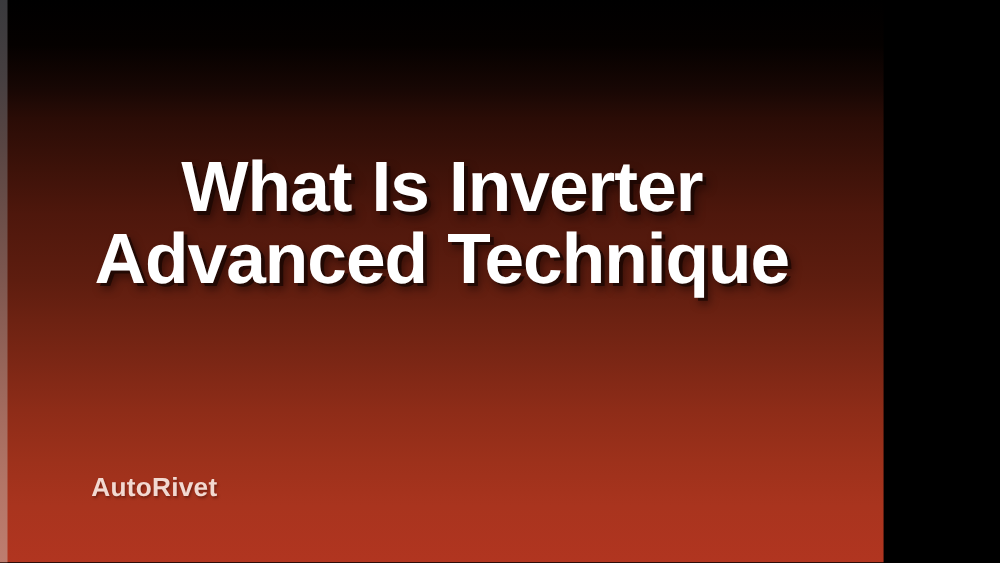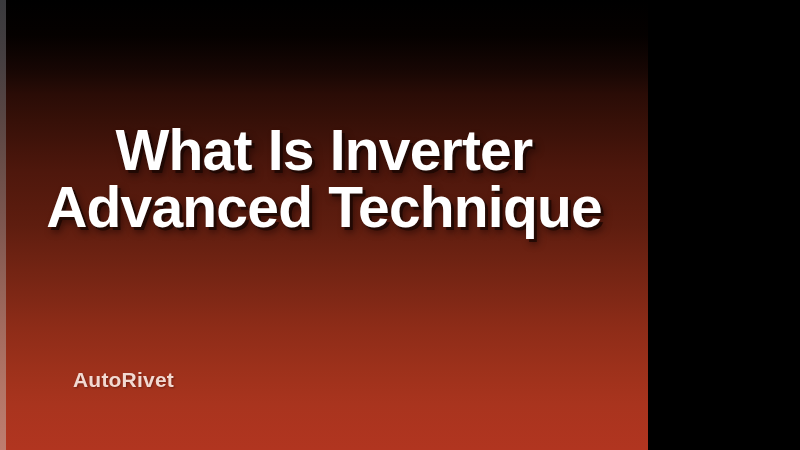--- a/index.html
+++ b/index.html
@@ -7,21 +7,21 @@
 
   html, body {
     width: 800px;
     height: 450px;
     overflow: hidden;
     background: #000;
   }
 
   .thumbnail-card {
     position: relative;
-    width: 648px;
+    width: 707px;
     height: 450px;
     overflow: hidden;
     font-family: "Liberation Sans", "DejaVu Sans", sans-serif;
   }
 
   
   .bg-gradient {
     position: absolute;
     inset: 0;
     background: linear-gradient(
@@ -83,21 +83,21 @@
         4px 5px 7px rgba(20,4,1,0.55);
     -webkit-font-smoothing: antialiased;
   }
 
   .headline-line { display: block; white-space: nowrap; }
 
   
   .brand {
     position: absolute;
     left: 73px;
-    top: 368px;
+    top: 379px;
     font-size: 21px;
     line-height: 24px;
     font-weight: 700;
     letter-spacing: 0.2px;
     color: #f2d9d1;
     text-shadow: 1px 1px 2px rgba(60,12,4,0.45);
   }
 </style>
 </head>
 <body>

